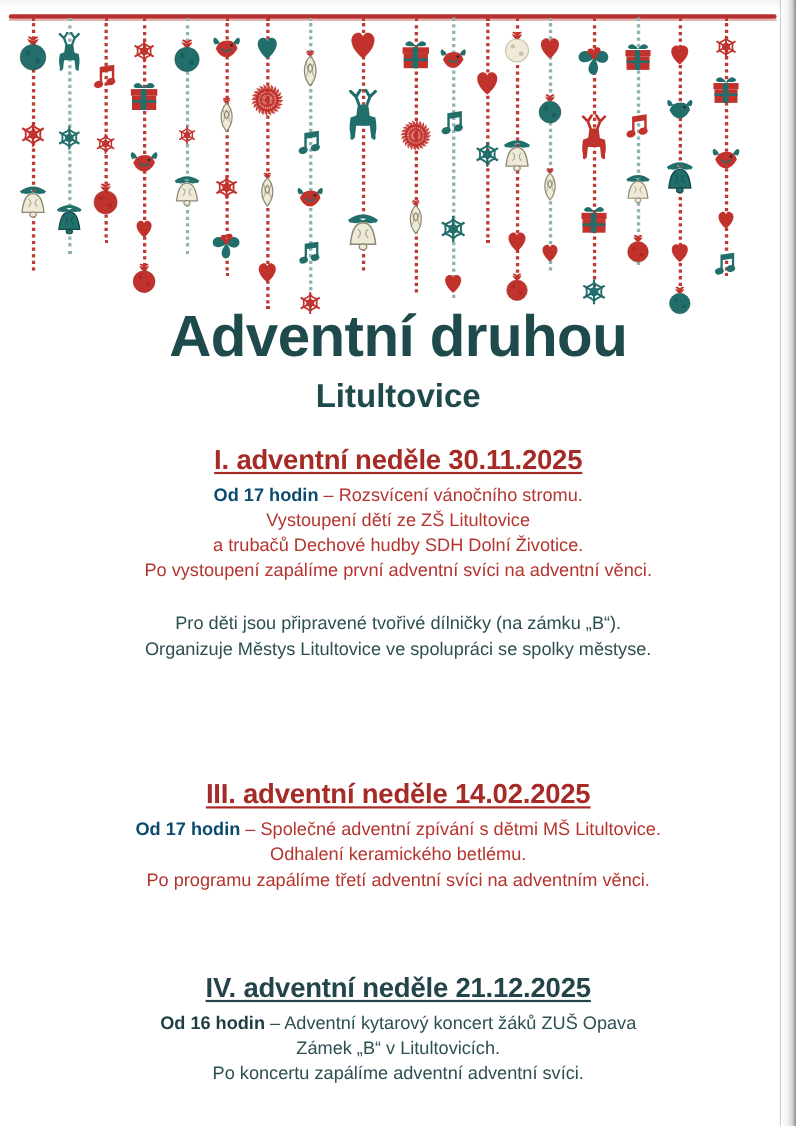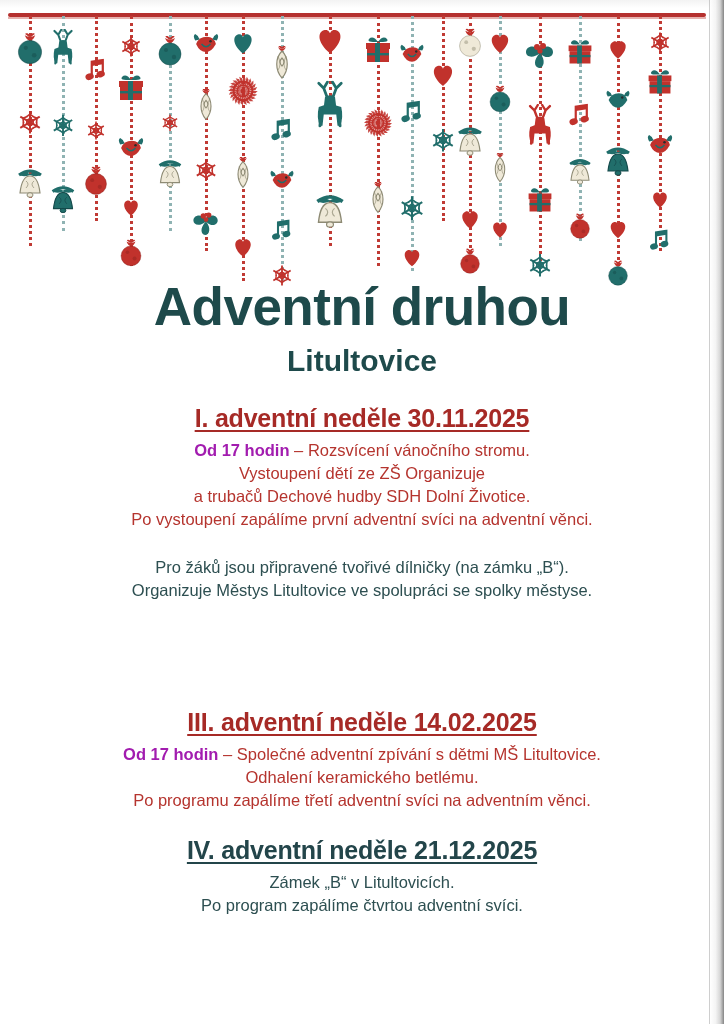--- a/index.html
+++ b/index.html
@@ -57,29 +57,29 @@
   
   .section{position:absolute;left:0;right:0;text-align:center;}
   .sec-head{
     font-size:25px;font-weight:bold;text-decoration:underline;
     text-underline-offset:3px;margin:0 0 6px 0;letter-spacing:-0.2px;
   }
   .sec-line{font-size:16.5px;line-height:23px;margin:0;}
   .sec-line b{font-weight:bold;}
   .red .sec-head{color:#a62a26;}
   .red .sec-line{color:#b5342e;}
-  .red .sec-line b{color:#a21caf;}
+  .red .sec-line b{color:#0c4a6e;}
   .teal .sec-head{color:#23454a;}
   .teal .sec-line{color:#2d4f51;}
   .teal .sec-line b{color:#1d3d42;}
 
   #s1{top:404px;}
   #s2{top:556px;}
   #s3{top:708px;}
-  #s4{top:836px;}
+  #s4{top:884px;}
 </style>
 </head>
 <body>
 
 <div class="page">
 
   <div class="scan-edge-top"></div>
 
   <div class="garland" id="garland">
     <div class="rail"></div>
@@ -1136,45 +1136,46 @@
       </div>
     </div>
 
   <div class="title">Adventní druhou</div>
   <div class="subtitle">Litultovice</div>
 
   <div class="section red" id="s1">
     <div class="sec-head">I. adventní neděle 30.11.2025</div>
     <div class="sec-body">
         <p class="sec-line"><b>Od 17 hodin</b> – Rozsvícení vánočního stromu.</p>
-        <p class="sec-line">Vystoupení dětí ze ZŠ Organizuje</p>
+        <p class="sec-line">Vystoupení dětí ze ZŠ Litultovice</p>
         <p class="sec-line">a trubačů Dechové hudby SDH Dolní Životice.</p>
         <p class="sec-line">Po vystoupení zapálíme první adventní svíci na adventní věnci.</p>
       </div>
   </div>
 
   <div class="section teal" id="s2">
     <div class="sec-body">
-        <p class="sec-line">Pro žáků jsou připravené tvořivé dílničky (na zámku „B“).</p>
+        <p class="sec-line">Pro děti jsou připravené tvořivé dílničky (na zámku „B“).</p>
         <p class="sec-line">Organizuje Městys Litultovice ve spolupráci se spolky městyse.</p>
       </div>
   </div>
 
   <div class="section red" id="s3">
     <div class="sec-head">III. adventní neděle 14.02.2025</div>
     <div class="sec-body">
         <p class="sec-line"><b>Od 17 hodin</b> – Společné adventní zpívání s dětmi MŠ Litultovice.</p>
         <p class="sec-line">Odhalení keramického betlému.</p>
         <p class="sec-line">Po programu zapálíme třetí adventní svíci na adventním věnci.</p>
       </div>
   </div>
 
   <div class="section teal" id="s4">
     <div class="sec-head">IV. adventní neděle 21.12.2025</div>
     <div class="sec-body">
+        <p class="sec-line"><b>Od 16 hodin</b> – Adventní kytarový koncert žáků ZUŠ Opava</p>
         <p class="sec-line">Zámek „B“ v Litultovicích.</p>
-        <p class="sec-line">Po program zapálíme čtvrtou adventní svíci.</p>
+        <p class="sec-line">Po koncertu zapálíme adventní adventní svíci.</p>
       </div>
   </div>
 
   <div class="scan-line-v"></div>
   <div class="scan-edge-right"></div>
 </div>
 
 </body></html>

